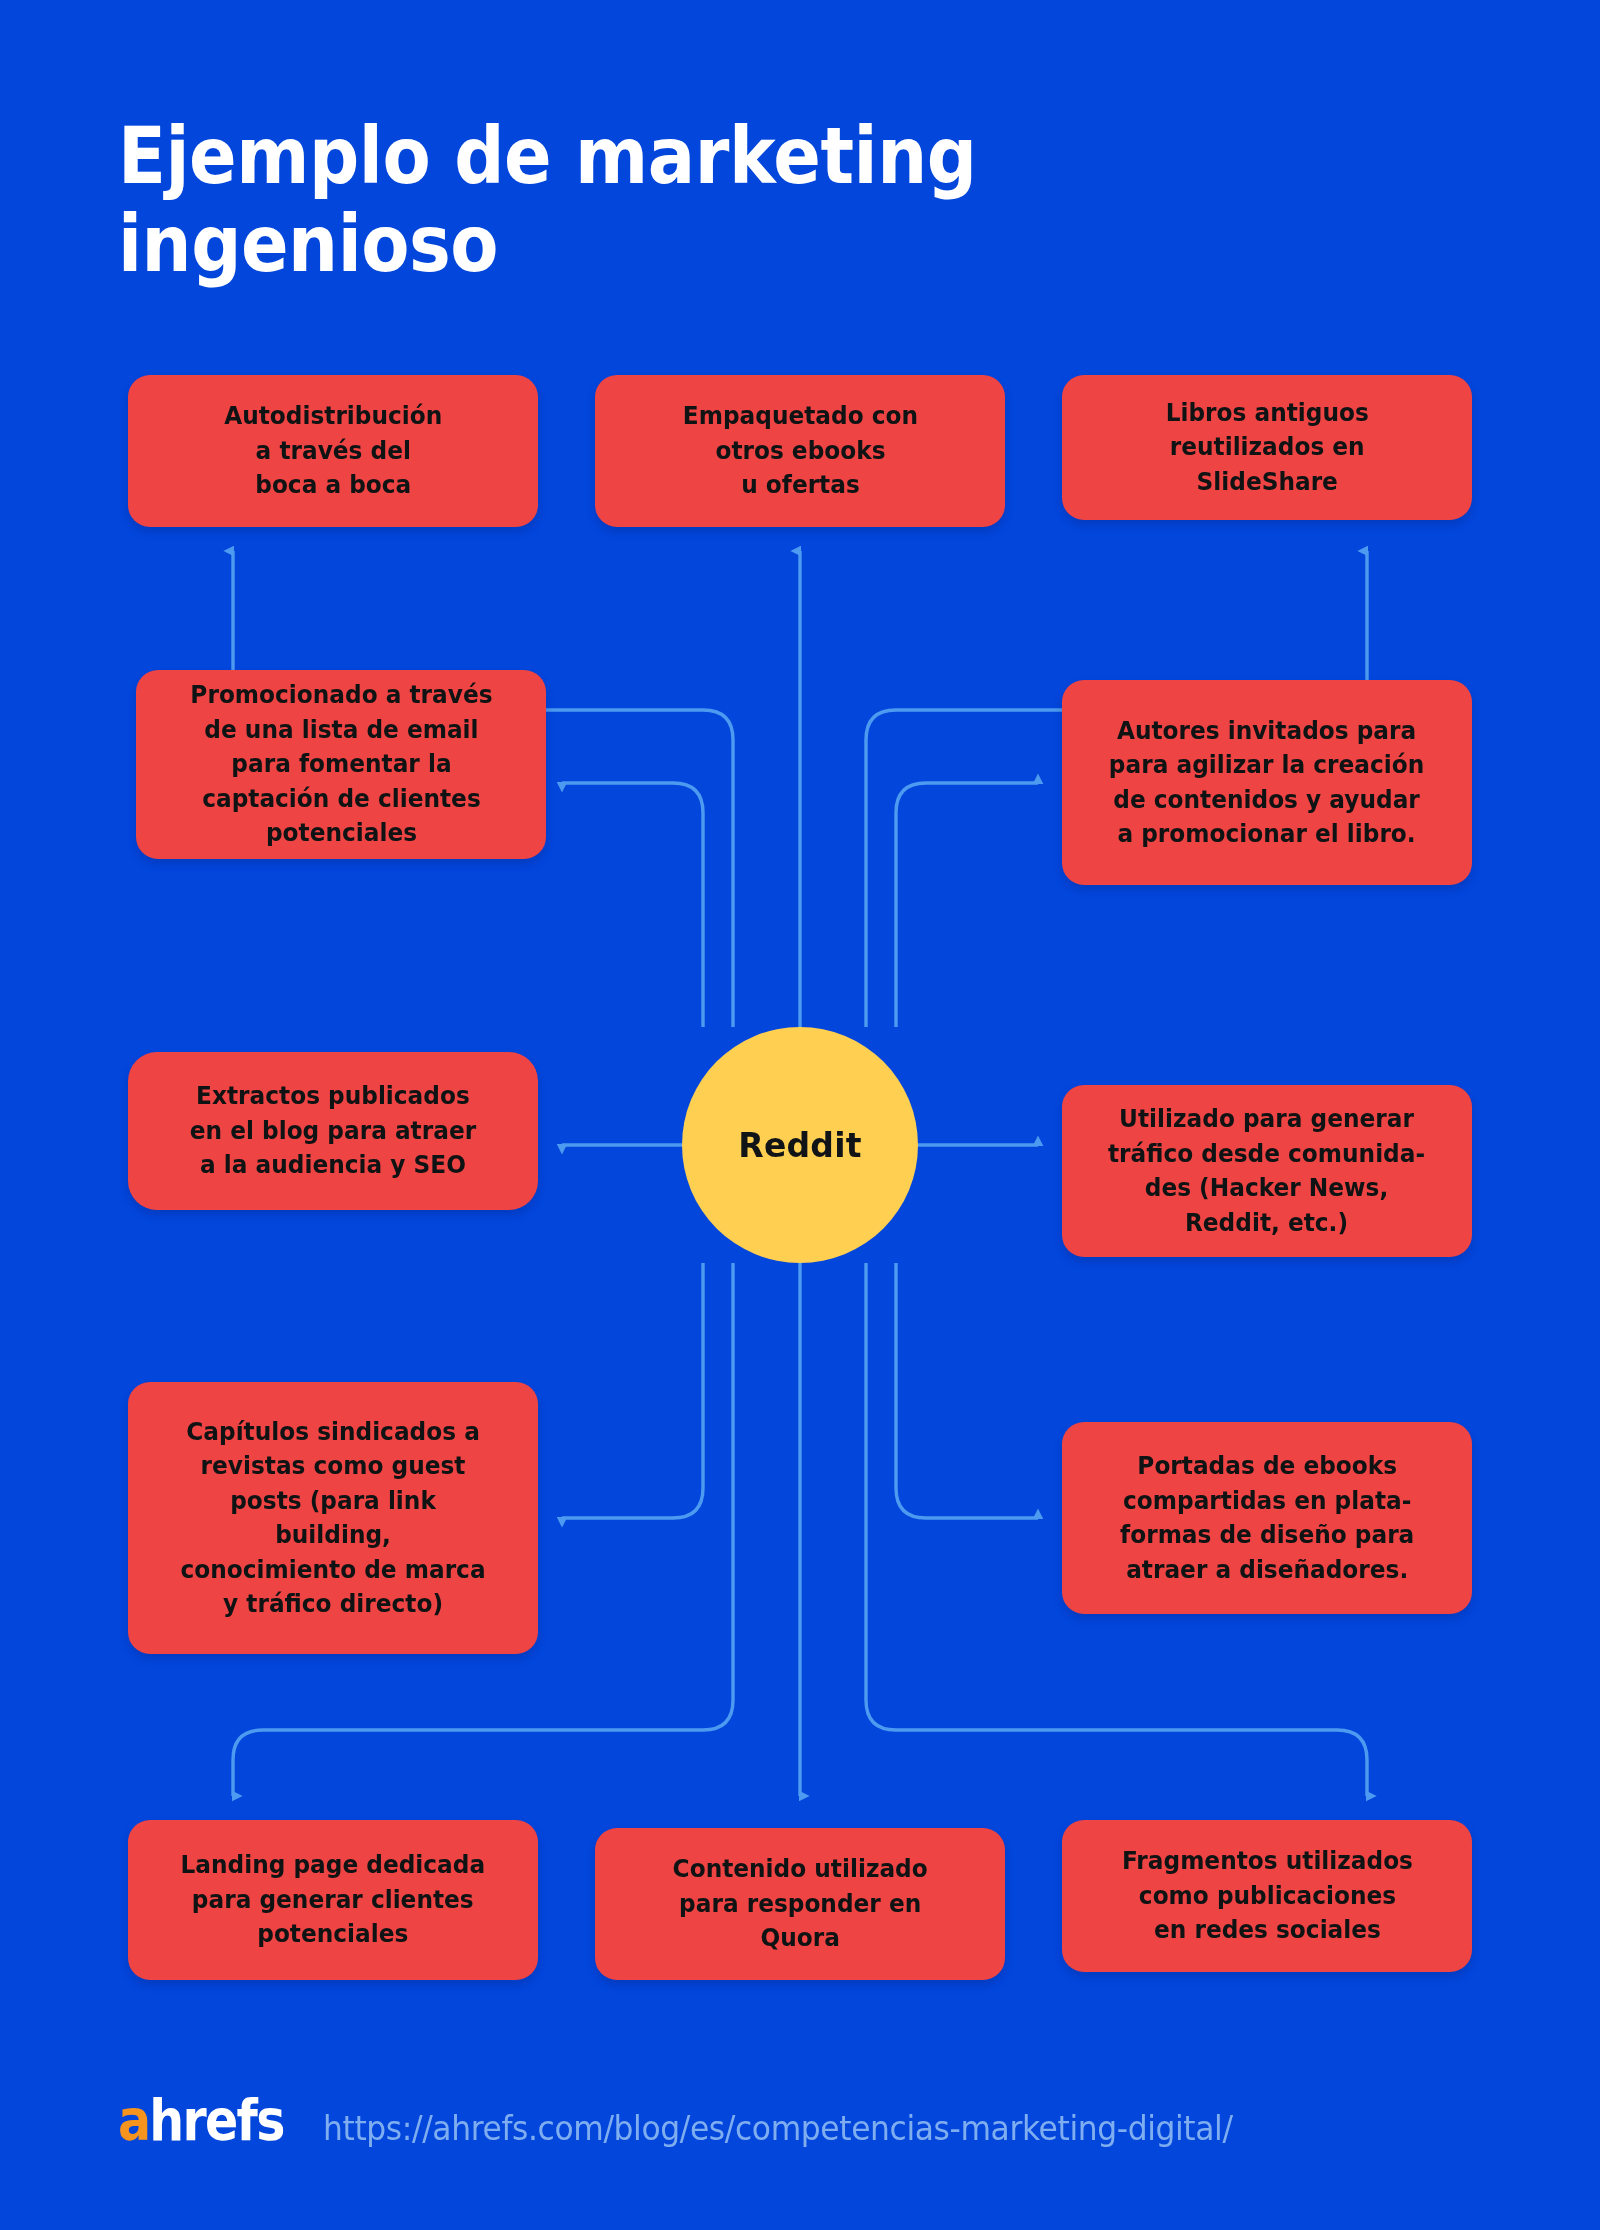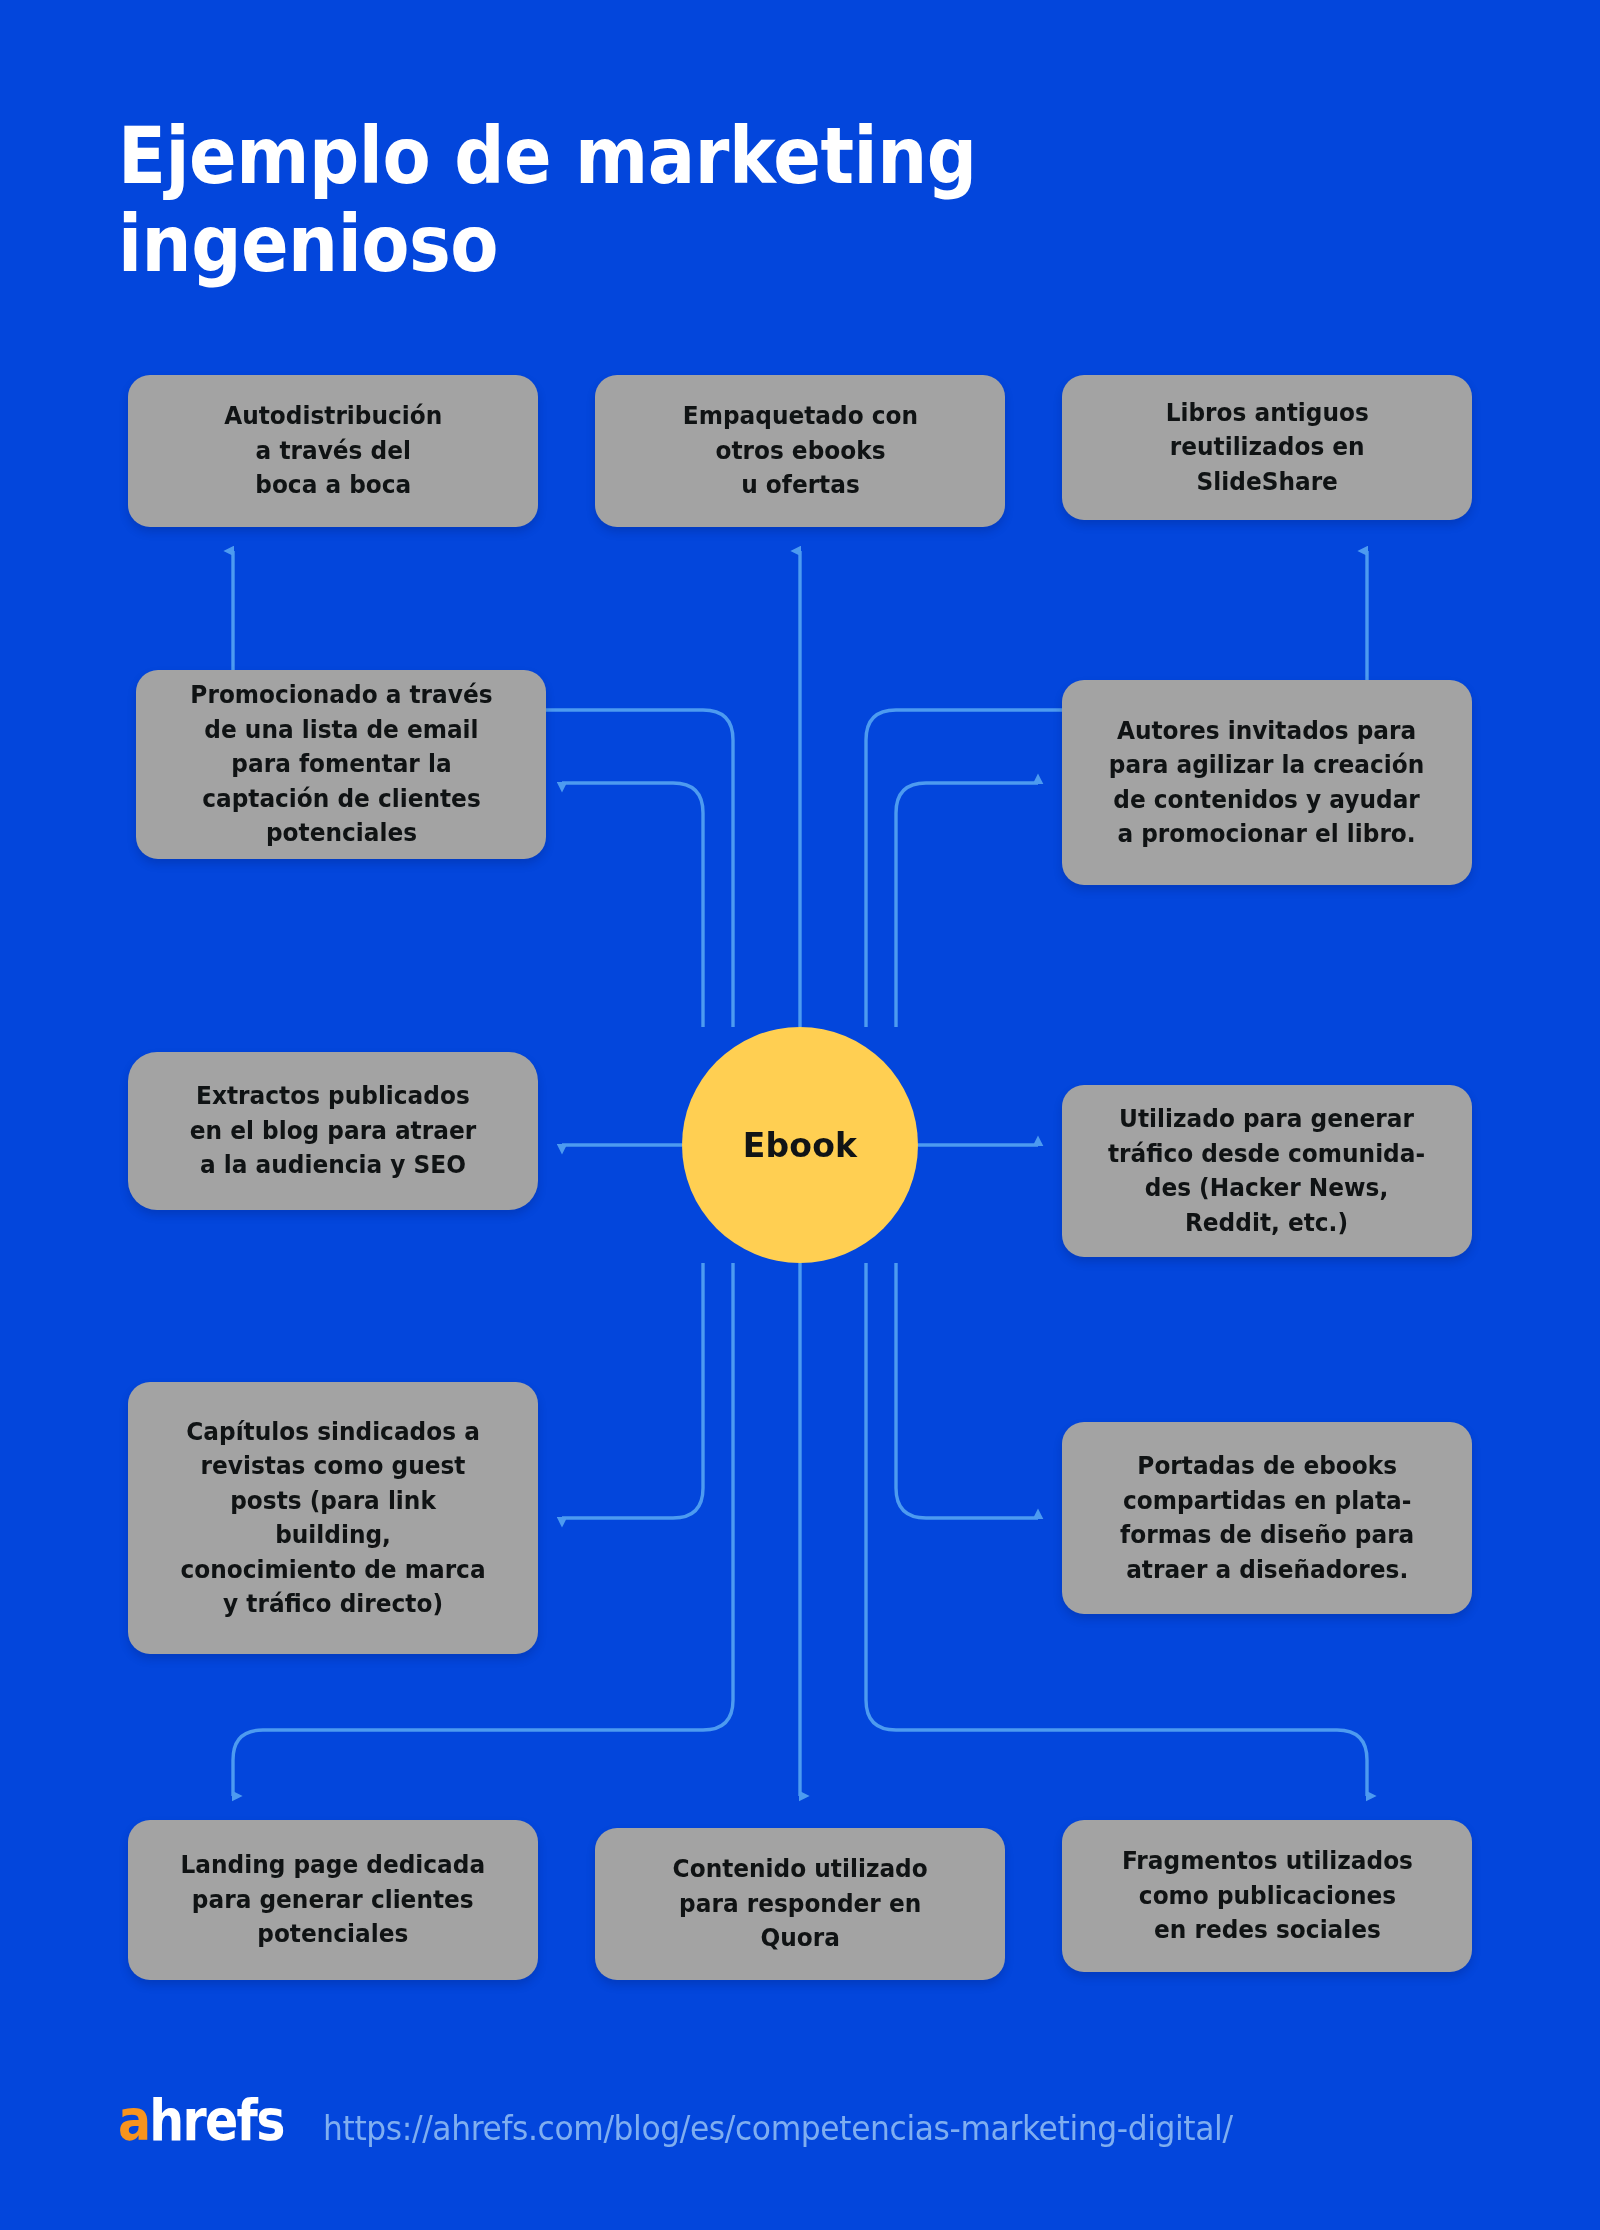--- a/index.html
+++ b/index.html
@@ -41,21 +41,21 @@
     line-height: 1.13;
     letter-spacing: -0.5px;
     transform: scaleX(0.90);
     transform-origin: left top;
     white-space: pre-line;
   }
 
   
   .node {
     position: absolute;
-    background: #a3a3a3;
+    background: #ef4444;
     border-radius: 22px;
     box-shadow: 0 5px 9px rgba(0, 25, 90, 0.22);
     display: flex;
     align-items: center;
     justify-content: center;
     box-sizing: border-box;
     padding: 8px 12px;
   }
   .node .label {
     color: #101314;
@@ -227,21 +227,21 @@
 para responder en
 Quora</span>
   </div>
   <div class="node" id="n11" style="left: 1062px; top: 1820px; width: 410px; height: 152px;">
     <span class="label">Fragmentos utilizados
 como publicaciones
 en redes sociales</span>
   </div>
 
   <div class="hub">
-    <span class="label">Ebook</span>
+    <span class="label">Reddit</span>
   </div>
 
   <div class="footer">
     <div class="logo"><span class="logo-a">a</span><span class="logo-rest">hrefs</span></div>
     <div class="footer-url">https://ahrefs.com/blog/es/competencias-marketing-digital/</div>
   </div>
 
 </div>
 
 </body></html>

